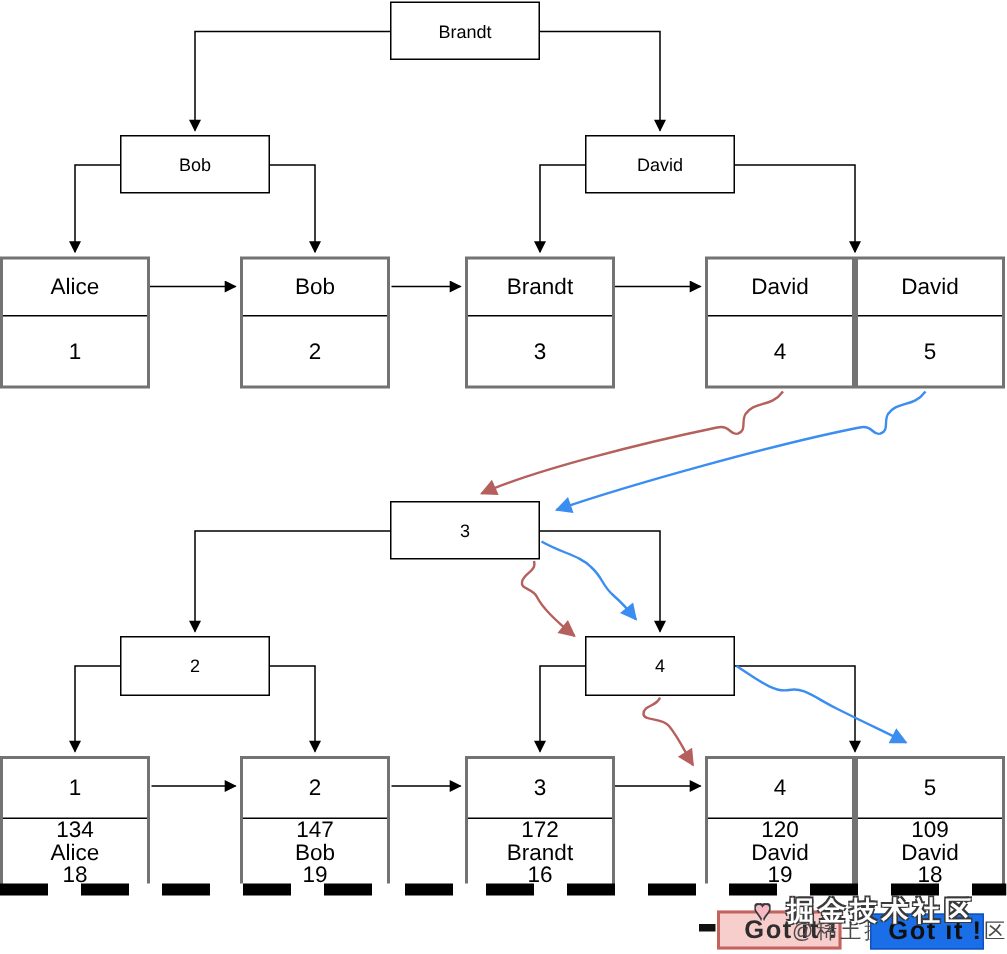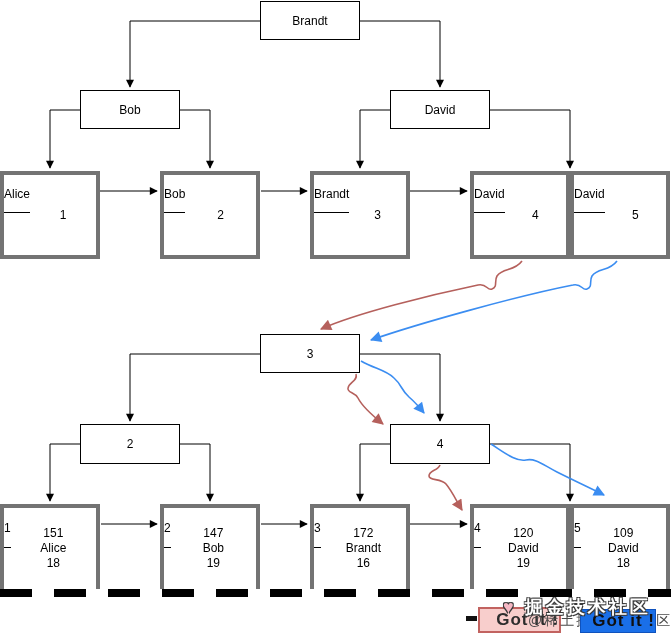--- a/index.html
+++ b/index.html
@@ -1,21 +1,21 @@
 <!DOCTYPE html>
 <html><head>
 <meta charset="utf-8">
 <style>
   html,body{margin:0;padding:0;background:#fff;}
   #canvas{position:relative;width:671px;height:636px;background:#fff;overflow:hidden;
           font-family:"Liberation Sans","DejaVu Sans",sans-serif;color:#000;padding-left:48px;}
   .node{position:absolute;background:#fff;border:1px solid #000;box-sizing:border-box;
         display:flex;align-items:center;justify-content:center;font-size:12px;}
-  .leaf{position:absolute;background:#fff;border:4px solid #737373;box-sizing:border-box;
-        display:flex;flex-direction:row;font-size:12px;}
+  .leaf{position:absolute;background:#fff;border:2px solid #737373;box-sizing:border-box;
+        display:flex;flex-direction:column;font-size:15px;}
   .leaf .k{display:flex;align-items:center;justify-content:center;border-bottom:1px solid #000;box-sizing:border-box;}
   .leaf .v{flex:1;display:flex;flex-direction:column;align-items:center;justify-content:center;line-height:15px;text-align:center;}
   .tleaf .k{height:38px;}
   .bleaf .k{height:40px;}
   svg.wires{position:absolute;left:0;top:0;pointer-events:none;}
   #dashline{position:absolute;left:0;top:589px;width:671px;height:8px;
             background:repeating-linear-gradient(90deg,#000 0 32px,#fff 32px 54px);}
   #dash-mark{position:absolute;left:466px;top:616px;width:11px;height:5px;background:#111;}
   .gotit{position:absolute;box-sizing:border-box;display:flex;align-items:center;justify-content:flex-end;
          font-size:17px;font-weight:700;letter-spacing:1px;cursor:pointer;}
@@ -79,21 +79,21 @@
   <div class="node" style="left:80px;top:424px;width:100px;height:40px;">
     <span>2</span>
   </div>
   <div class="node" style="left:390px;top:424px;width:100px;height:40px;">
     <span>4</span>
   </div>
 
   <div class="leaf bleaf" style="left:0px;top:504px;width:100px;height:89px;">
     <div class="k">1</div>
     <div class="v">
-      <span>151</span>
+      <span>134</span>
       <span>Alice</span>
       <span>18</span>
     </div>
   </div>
   <div class="leaf bleaf" style="left:160px;top:504px;width:100px;height:89px;">
     <div class="k">2</div>
     <div class="v">
       <span>147</span>
       <span>Bob</span>
       <span>19</span>

